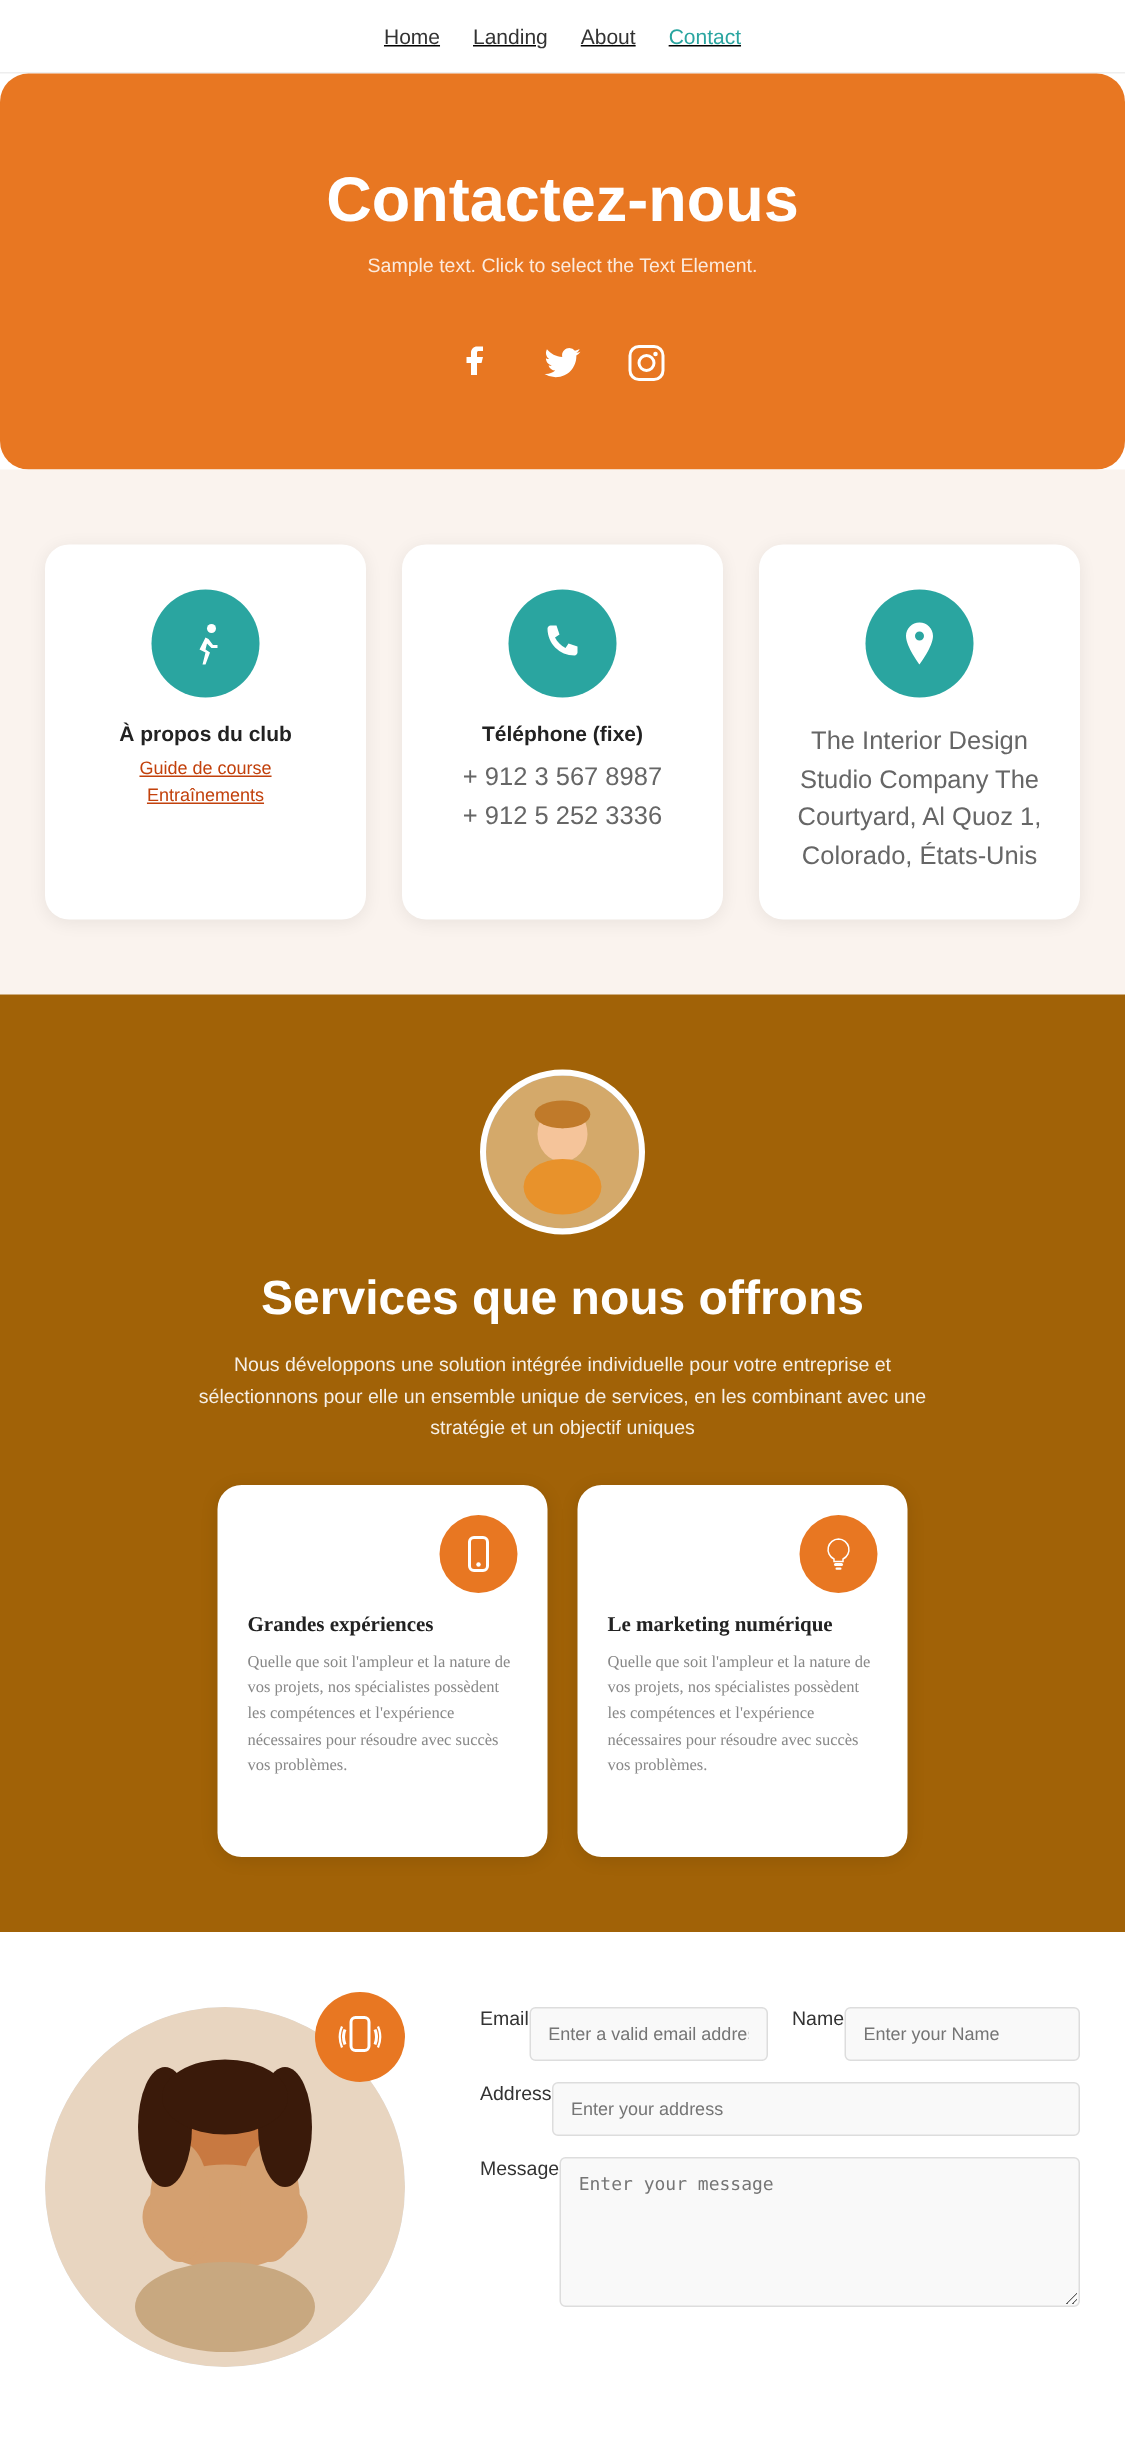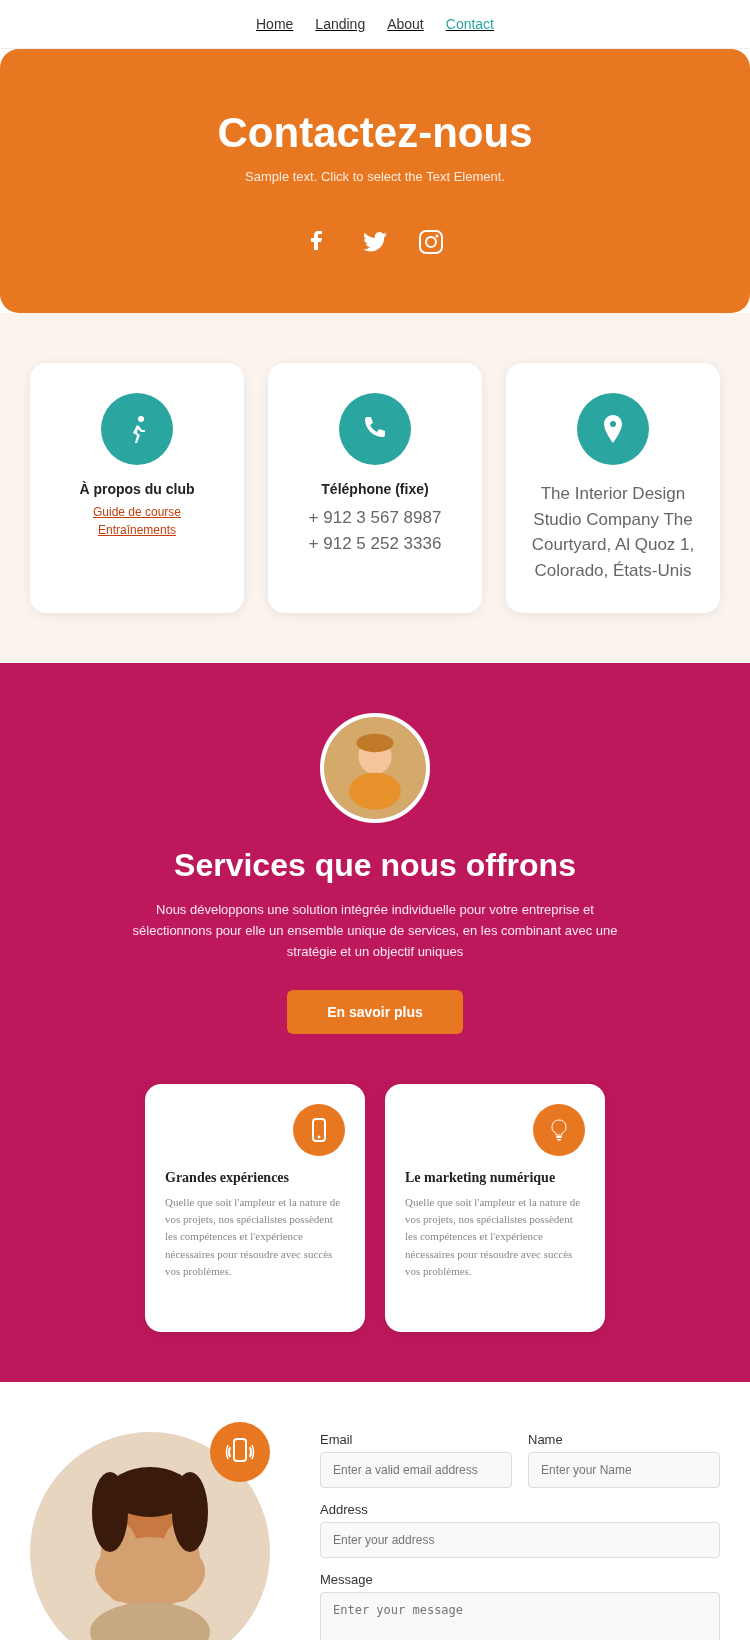--- a/index.html
+++ b/index.html
@@ -41,21 +41,21 @@
       background: #2aa5a0; display: flex; align-items: center;
       justify-content: center; margin: 0 auto 16px;
       font-size: 28px; color: #fff;
     }
     .info-card h3 { font-size: 14px; font-weight: bold; margin-bottom: 8px; color: #222; }
     .info-card p { font-size: 17px; color: #666; line-height: 1.5; }
     .info-card a { display: block; font-size: 12px; color: #c2410c; text-decoration: underline; margin-top: 4px; }
 
     
     .services-section {
-      background: #be185d; padding: 50px 44px; text-align: center; color: #fff;
+      background: #a16207; padding: 50px 44px; text-align: center; color: #fff;
     }
     .services-avatar {
       width: 110px; height: 110px; border-radius: 50%;
       background: #ccc; margin: 0 auto 24px;
       overflow: hidden; border: 4px solid #fff;
     }
     .services-avatar svg { width: 100%; height: 100%; }
     .services-section h2 { font-size: 32px; font-weight: bold; margin-bottom: 16px; }
     .services-section p { font-size: 13px; color: rgba(255,255,255,0.9); max-width: 500px; margin: 0 auto 28px; line-height: 1.6; }
     .btn-orange {
@@ -92,21 +92,21 @@
       display: flex; align-items: center; justify-content: center;
     }
     .contact-image .phone-badge {
       position: absolute; top: -10px; right: 20px;
       width: 60px; height: 60px; border-radius: 50%;
       background: #e87722; display: flex; align-items: center;
       justify-content: center; font-size: 24px; color: #fff;
     }
     .contact-form { flex: 1; }
     .form-row { display: flex; gap: 16px; margin-bottom: 14px; }
-    .form-group { display: flex; flex-direction: column; flex: 1; }
+    .form-group { display: flex; flex-direction: row; flex: 1; }
     .form-group label { font-size: 13px; color: #333; margin-bottom: 5px; font-weight: 500; }
     .form-group input, .form-group textarea {
       border: 1px solid #ddd; border-radius: 4px; padding: 10px 12px;
       font-size: 12px; color: #999; background: #f9f9f9; width: 100%;
     }
     .form-group textarea { height: 100px; resize: vertical; }
   </style>
 </head>
 <body>
 
@@ -178,21 +178,20 @@
     <svg viewBox="0 0 110 110" xmlns="http://www.w3.org/2000/svg">
       <circle cx="55" cy="55" r="55" fill="#d4a96a"></circle>
       <ellipse cx="55" cy="42" rx="18" ry="20" fill="#f5c49a"></ellipse>
       <ellipse cx="55" cy="80" rx="28" ry="20" fill="#e8922b"></ellipse>
       <circle cx="55" cy="30" r="8" fill="#c07a2a"></circle>
       <ellipse cx="55" cy="28" rx="20" ry="10" fill="#c07a2a"></ellipse>
     </svg>
   </div>
   <h2>Services que nous offrons</h2>
   <p>Nous développons une solution intégrée individuelle pour votre entreprise et sélectionnons pour elle un ensemble unique de services, en les combinant avec une stratégie et un objectif uniques</p>
-  <button class="btn-orange">En savoir plus</button>
   <div class="service-cards">
     <div class="service-card">
       <div class="icon-orange">
         <svg width="26" height="26" viewBox="0 0 26 26" fill="white">
             <rect x="7" y="2" width="12" height="22" rx="3" stroke="white" stroke-width="2" fill="none"></rect>
             <circle cx="13" cy="20" r="1.5" fill="white"></circle>
           </svg>
       </div>
       <h4>Grandes expériences</h4>
       <p>Quelle que soit l'ampleur et la nature de vos projets, nos spécialistes possèdent les compétences et l'expérience nécessaires pour résoudre avec succès vos problèmes.</p>

